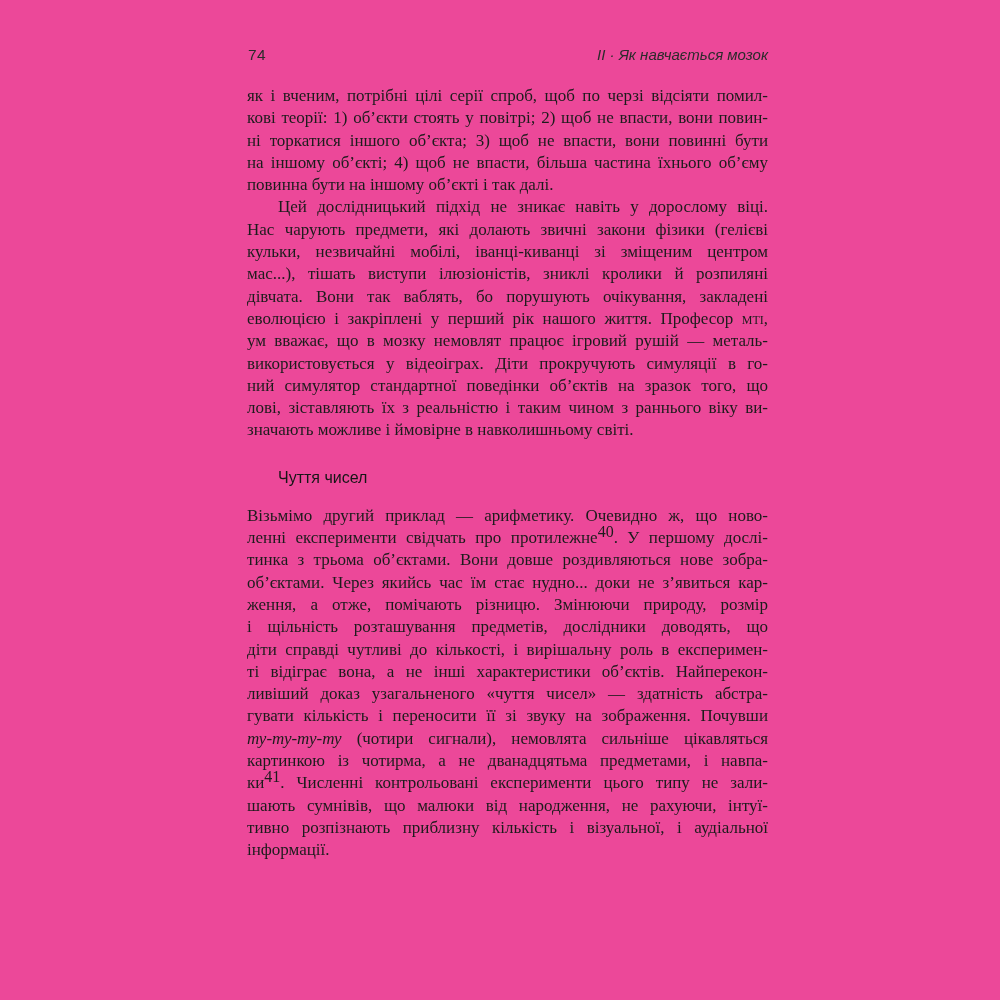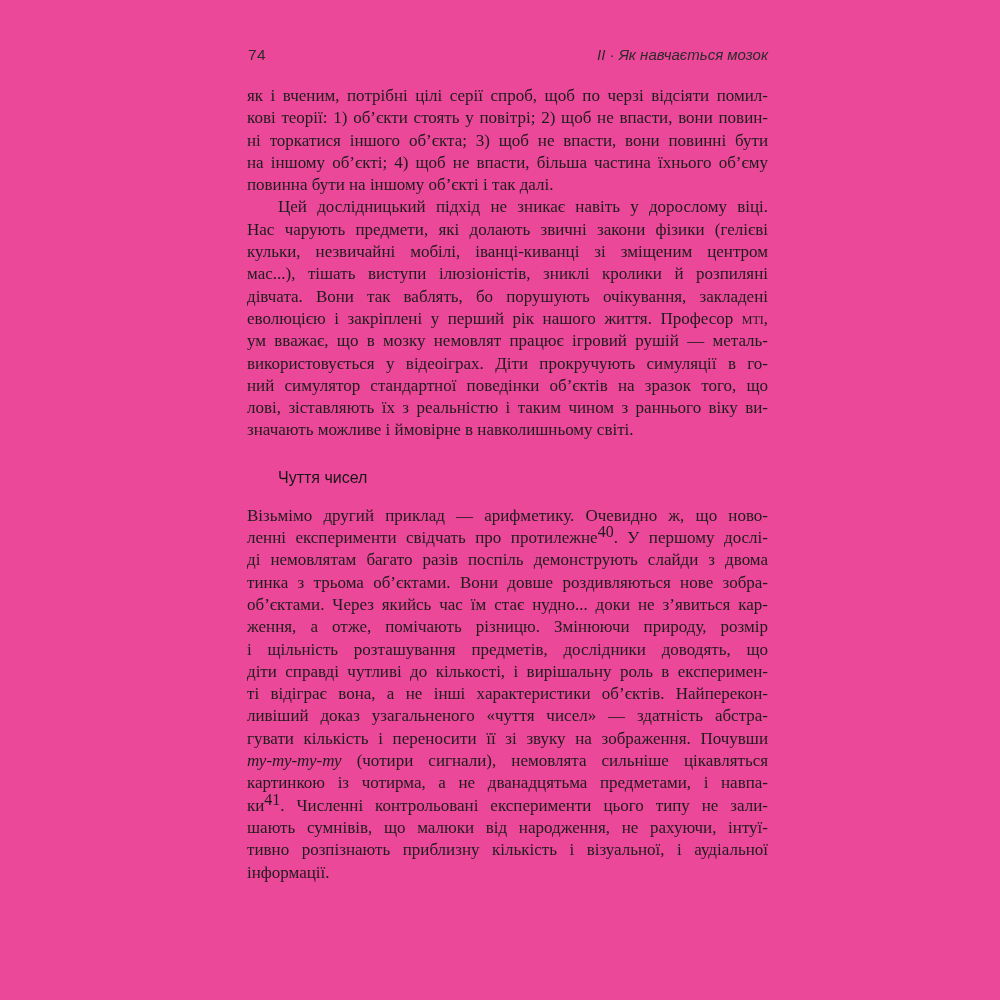--- a/index.html
+++ b/index.html
@@ -112,21 +112,20 @@
         <div class="line"><span>ний симулятор стандартної поведінки об’єктів на зразок того, що</span></div>
         <div class="line"><span>лові, зіставляють їх з реальністю і таким чином з раннього віку ви-</span></div>
         <div class="line line-last"><span>значають можливе і ймовірне в навколишньому світі.</span></div>
       </div>
 
     <h2 class="section-heading">Чуття чисел</h2>
 
     <div class="paragraph">
         <div class="line"><span>Візьмімо другий приклад — арифметику. Очевидно ж, що ново-</span></div>
         <div class="line"><span>ленні експерименти свідчать про протилежне</span><sup>40</sup><span>. У першому дослі-</span></div>
-        <div class="line"><span>ді немовлятам багато разів поспіль демонструють слайди з двома</span></div>
         <div class="line"><span>тинка з трьома об’єктами. Вони довше роздивляються нове зобра-</span></div>
         <div class="line"><span>об’єктами. Через якийсь час їм стає нудно... доки не з’явиться кар-</span></div>
         <div class="line"><span>ження, а отже, помічають різницю. Змінюючи природу, розмір</span></div>
         <div class="line"><span>і щільність розташування предметів, дослідники доводять, що</span></div>
         <div class="line"><span>діти справді чутливі до кількості, і вирішальну роль в експеримен-</span></div>
         <div class="line"><span>ті відіграє вона, а не інші характеристики об’єктів. Найперекон-</span></div>
         <div class="line"><span>ливіший доказ узагальненого «чуття чисел» — здатність абстра-</span></div>
         <div class="line"><span>гувати кількість і переносити її зі звуку на зображення. Почувши</span></div>
         <div class="line"><em>ту-ту-ту-ту</em><span> (чотири сигнали), немовлята сильніше цікавляться</span></div>
         <div class="line"><span>картинкою із чотирма, а не дванадцятьма предметами, і навпа-</span></div>

